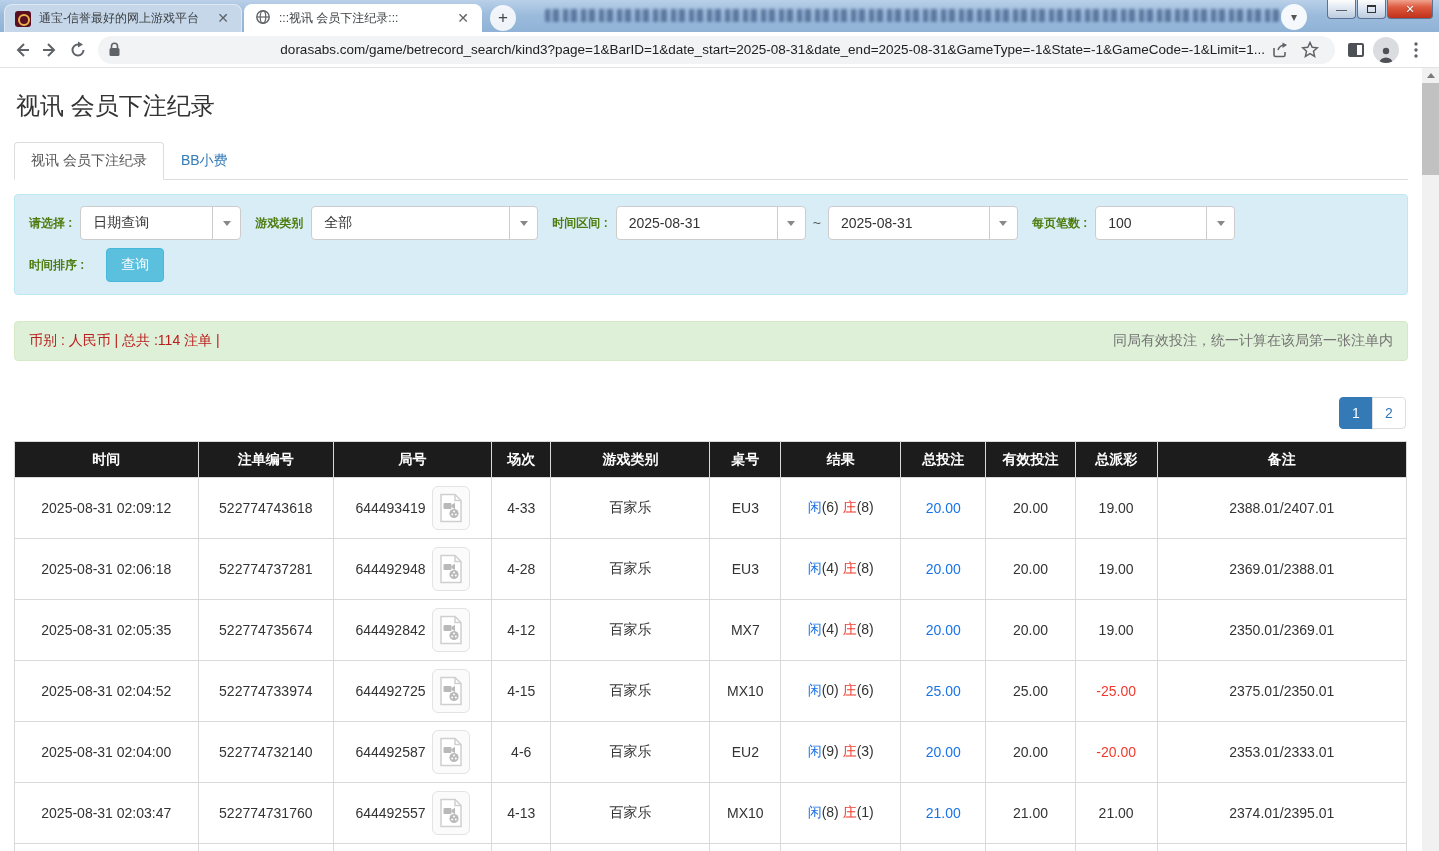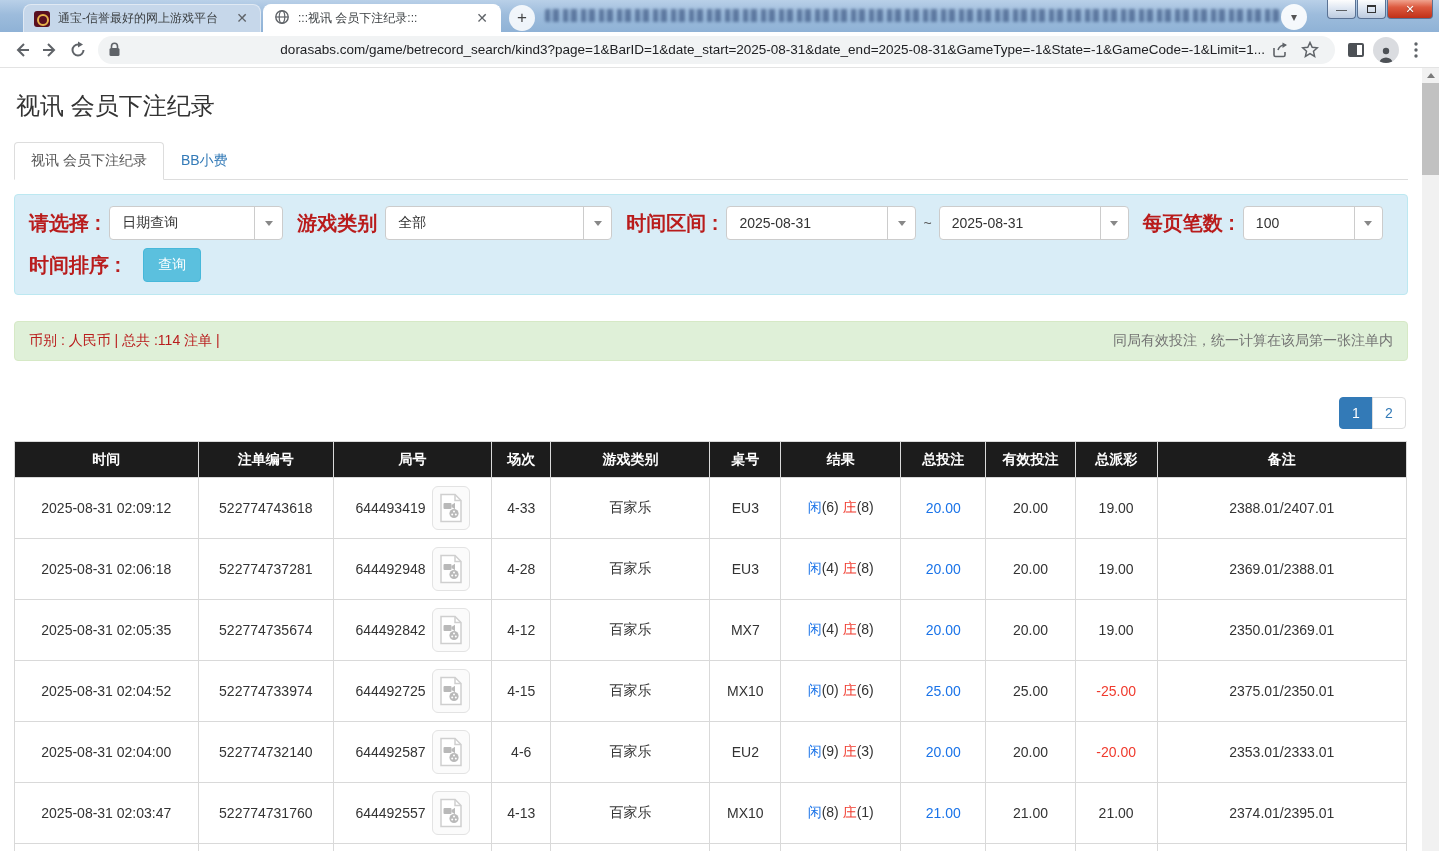--- a/index.html
+++ b/index.html
@@ -2,21 +2,21 @@
 <html><head>
 <meta charset="utf-8">
 <style>
   * { margin:0; padding:0; box-sizing:border-box; }
   html,body { width:1439px; height:851px; overflow:hidden; background:#fff;
     font-family:"Liberation Sans","DejaVu Sans",sans-serif; }
 
   
   .titlebar { position:relative; height:32px;
     background:linear-gradient(#b9d0e8,#9dbcdc 45%,#8fb2d6); }
-  .tabstrip { position:absolute; left:23px; top:4px; display:flex; align-items:flex-end; height:28px; }
+  .tabstrip { position:absolute; left:4px; top:4px; display:flex; align-items:flex-end; height:28px; }
   .btab { display:flex; align-items:center; gap:8px; width:238px; height:28px;
     padding:0 10px; border-radius:8px 8px 0 0; font-size:12px; color:#3c4043;
     background:#c6d7ea; border:1px solid rgba(255,255,255,.45); border-bottom:none; margin-right:2px; }
   .btab.active { background:#fff; border-color:#fff; }
   .btab .t-title { flex:1; white-space:nowrap; overflow:hidden; text-overflow:ellipsis; }
   .t-close { color:#5f6368; font-size:14px; line-height:14px; width:16px; height:16px;
     text-align:center; border-radius:50%; }
   .fav1 { width:16px; height:16px; border-radius:3px; background:#5a1020; position:relative; flex:none; }
   .fav1::after { content:""; position:absolute; left:3px; top:3px; width:8px; height:8px;
     border:2px solid #e8b34b; border-radius:50%; }
@@ -61,29 +61,29 @@
   .nav-tabs { display:flex; border-bottom:1px solid #ddd; margin-bottom:14px; }
   .nav-tab { padding:9px 16px; font-size:14px; margin-bottom:-1px; border:1px solid transparent;
     border-radius:4px 4px 0 0; cursor:pointer; }
   .nav-tab.active { background:#fff; color:#555; border-color:#ddd #ddd #fff; }
   .nav-tab.link { color:#337ab7; }
 
   .filter-panel { background:#d9edf7; border:1px solid #bce8f1; border-radius:4px;
     padding:11px 12px 12px; margin-bottom:26px; }
   .f-row { display:flex; align-items:center; margin-bottom:8px; }
   .f-row:last-child { margin-bottom:0; }
-  .f-label { font-size:20px; font-weight:bold; color:#b91c1c; margin:0 8px 0 14px; white-space:nowrap; }
+  .f-label { font-size:12px; font-weight:bold; color:#4d7c0f; margin:0 8px 0 14px; white-space:nowrap; }
   .f-label.first { margin-left:2px; }
   .sel { background:#fff; border:1px solid #ccc; border-radius:4px; height:34px;
     display:flex; align-items:stretch; font-size:14px; color:#333; }
   .sel-val { display:flex; align-items:center; padding:0 12px; flex:1; white-space:nowrap; }
   .sel-caret { width:28px; border-left:1px solid #ccc; display:flex; align-items:center; justify-content:center; }
   .caret { width:0; height:0; border-left:4px solid transparent; border-right:4px solid transparent;
     border-top:5px solid #888; }
-  .w155{width:174px} .w227{width:227px} .w190{width:190px} .w140{width:140px} .w205{width:205px}
+  .w155{width:161px} .w227{width:227px} .w190{width:190px} .w140{width:140px} .w205{width:205px}
   .tilde { color:#555; font-size:14px; margin:0 7px; }
   .search-btn { background:#5bc0de; border:1px solid #46b8da; color:#fff; font-size:14px;
     border-radius:4px; height:34px; padding:0 14px; margin-left:14px; cursor:pointer; }
 
   .summary-bar { background:#dff0d8; border:1px solid #d6e9c6; border-radius:4px;
     padding:10px 14px; display:flex; justify-content:space-between; font-size:14px;
     margin-bottom:36px; }
   .summary-left { color:#b91c1c; }
   .summary-right { color:#737373;font-family:Liberation Mono, monospace; }
 

